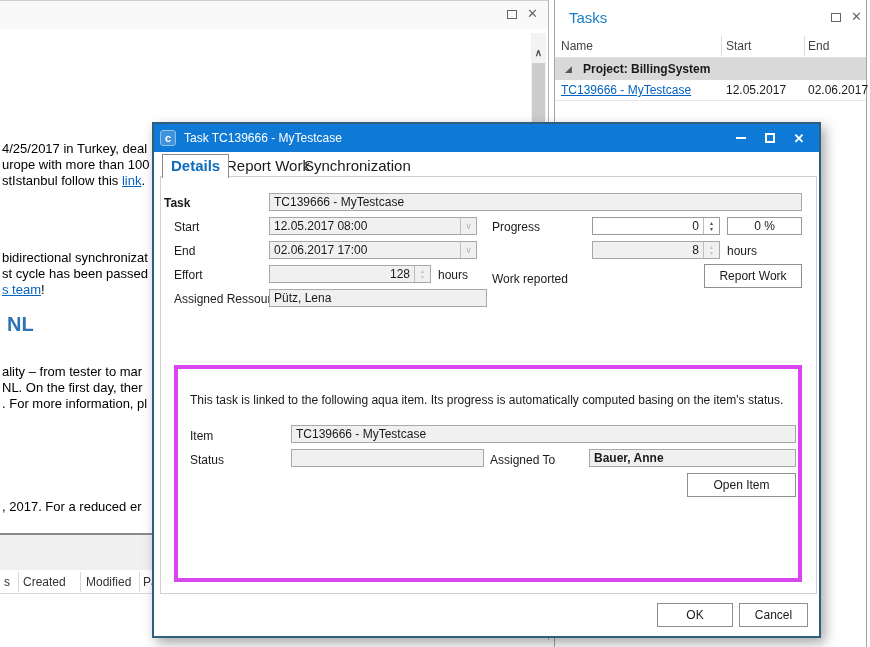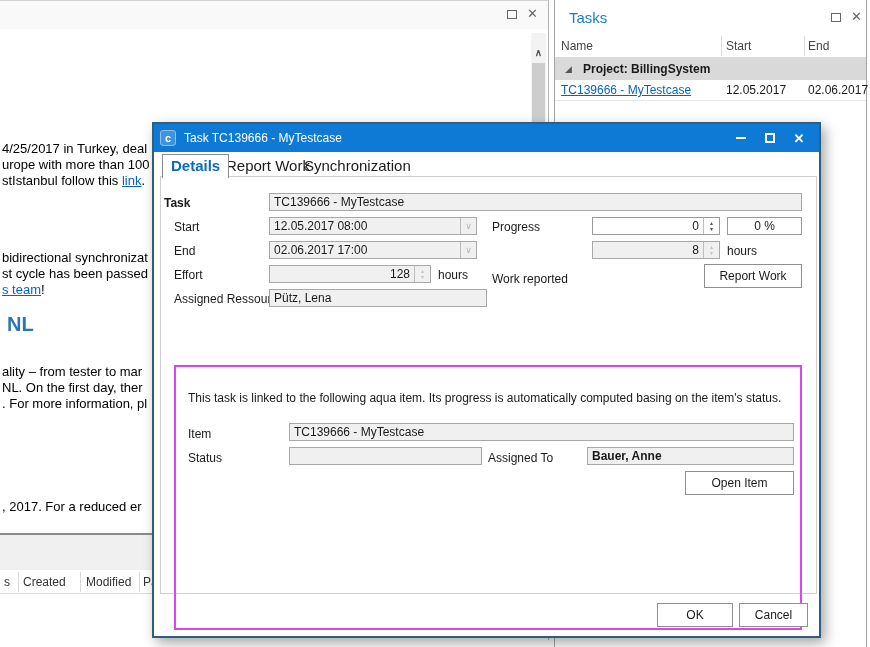--- a/index.html
+++ b/index.html
@@ -59,21 +59,21 @@
   .fld-text { flex:1; font-size:12px; line-height:16px; padding:0 4px; white-space:nowrap; overflow:hidden; }
   .fld-text.num { text-align:right; }
   .fld-text.center { text-align:center; }
   .combo-arrow { width:16px; border-left:1px solid #bdbdbd; display:flex; align-items:center; justify-content:center;
     color:#b3b3b3; font-size:9px; cursor:default; }
   .spin-btns { width:16px; border-left:1px solid #bdbdbd; display:flex; flex-direction:column; align-items:center;
     justify-content:center; font-size:6px; line-height:6px; color:#c4c4c4; cursor:default; }
   .spin-btns.dark { color:#555; }
   .btn { position:absolute; background:#fff; border:1px solid #8f8f8f; font-size:12px; color:#1a1a1a;
     display:flex; align-items:center; justify-content:center; cursor:pointer; }
-  .groupbox { position:absolute; left:20px; top:241px; width:628px; height:265px; border:2px solid #d946ef; }
+  .groupbox { position:absolute; left:20px; top:241px; width:628px; height:217px; border:4px solid #d946ef; }
   .gb-desc { position:absolute; left:12px; top:24px; width:604px; font-size:12px; color:#1a1a1a; }
 </style>
 </head>
 <body>
 
 <div class="screen">
 
   <div class="left-window">
     <div class="lw-titlebar">
       <span class="wbtn-box" style="left:507px; top:9px;"></span>

